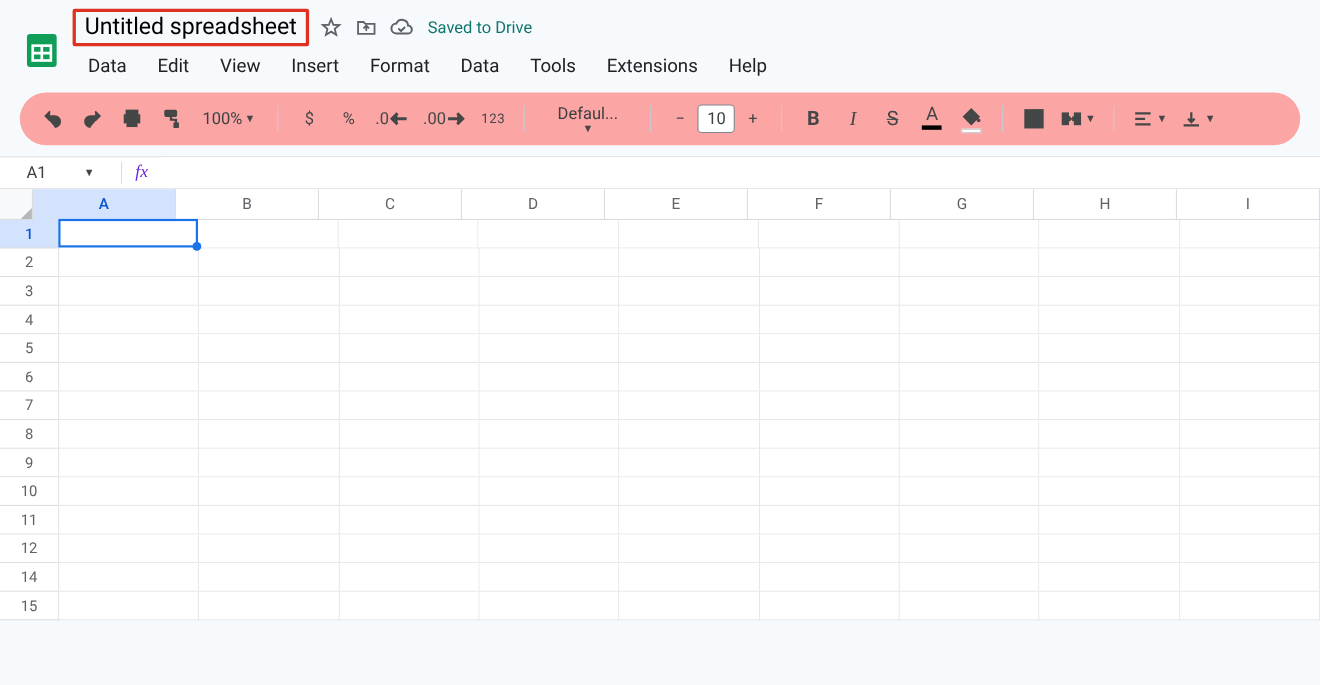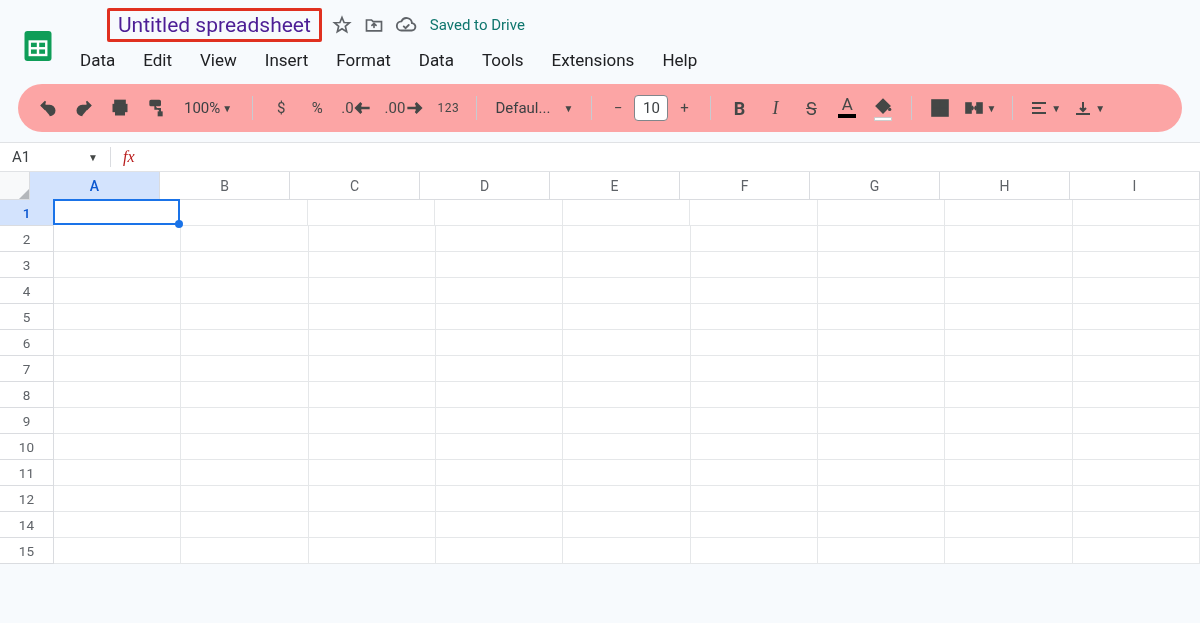--- a/index.html
+++ b/index.html
@@ -27,25 +27,24 @@
     height: 40px;
     margin-top:6px;
     display:flex;align-items:center;justify-content:center;
   }
   .logo svg { width: 36px; height: 36px; }
 
   .title-col { display:flex; flex-direction:column;  }
   .title-row { display:flex; align-items:center; gap:8px; }
   .doc-title {
     font-size: 21px;
-    color:#4c1d95;
+    color:#000000;
     padding:2px 8px;
     border:3px solid #e03020;
     border-radius:2px;
-    margin-left:41px;
   }
   .title-iconbtn {
     width:24px;height:24px;
     display:flex;align-items:center;justify-content:center;
     color:#5f6368;
     cursor:pointer;
   }
   .save-text { font-size:15px;color:#0f766e;margin-left:4px;}
 
   
@@ -79,21 +78,21 @@
     padding:0 4px;
   }
   .tbtn svg { width:20px;height:20px; fill:#444746; stroke:#444746;}
   .tlabel { padding:0 8px;cursor:pointer;display:flex;align-items:center;gap:6px;}
   .tsmall { font-size:12px;letter-spacing:0.5px;}
   .sep {
     width:1px;height:24px;background:#c7cbd1;margin:0 8px;
   }
   .fontsel {
     width:90px;display:flex;align-items:center;justify-content:space-between;
-    padding:0 6px;cursor:pointer;
+    padding:0 6px;cursor:pointer;flex-direction:column;
   }
   .fontsize {
     display:flex;align-items:center;gap:2px;
   }
   .fs-box {
     width:34px;height:26px;border:1px solid #80868b;border-radius:4px;
     display:flex;align-items:center;justify-content:center;
     background:#fff;font-size:15px;cursor:text;
   }
   .fs-btn{width:28px;height:28px;display:flex;align-items:center;justify-content:center;cursor:pointer;color:#444746;}
@@ -110,24 +109,24 @@
   .fxrow{
     display:flex;align-items:center;
     border-top:1px solid #e0e2e5;
     border-bottom:1px solid #e0e2e5;
     background:#fff;
     height:30px;
     margin-top:10px;
   }
   .namebox{
     width:110px;display:flex;align-items:center;justify-content:space-between;
-    padding:0 12px;font-size:15px;color:#3c4043;cursor:pointer;
+    padding:0 24px;font-size:15px;color:#3c4043;cursor:pointer;
   }
   .vline{width:1px;height:20px;background:#dadce0;}
-  .fx{font-family:serif;font-style:italic;color:#b91c1c;font-size:16px;padding:0 12px;}
+  .fx{font-family:serif;font-style:italic;color:#6d28d9;font-size:16px;padding:0 12px;}
   .formula-input{flex:1;height:100%;border:none;outline:none;font-size:14px;background:#fff;}
 
   
   .grid{background:#fff;position:relative;}
   .colsrow{display:flex;height:28px;}
   .corner{
     width:55px;height:28px;background:#f8f9fa;
     border-right:1px solid #dadce0;border-bottom:1px solid #dadce0;
     display:flex;align-items:flex-end;justify-content:flex-end;
     cursor:pointer;

